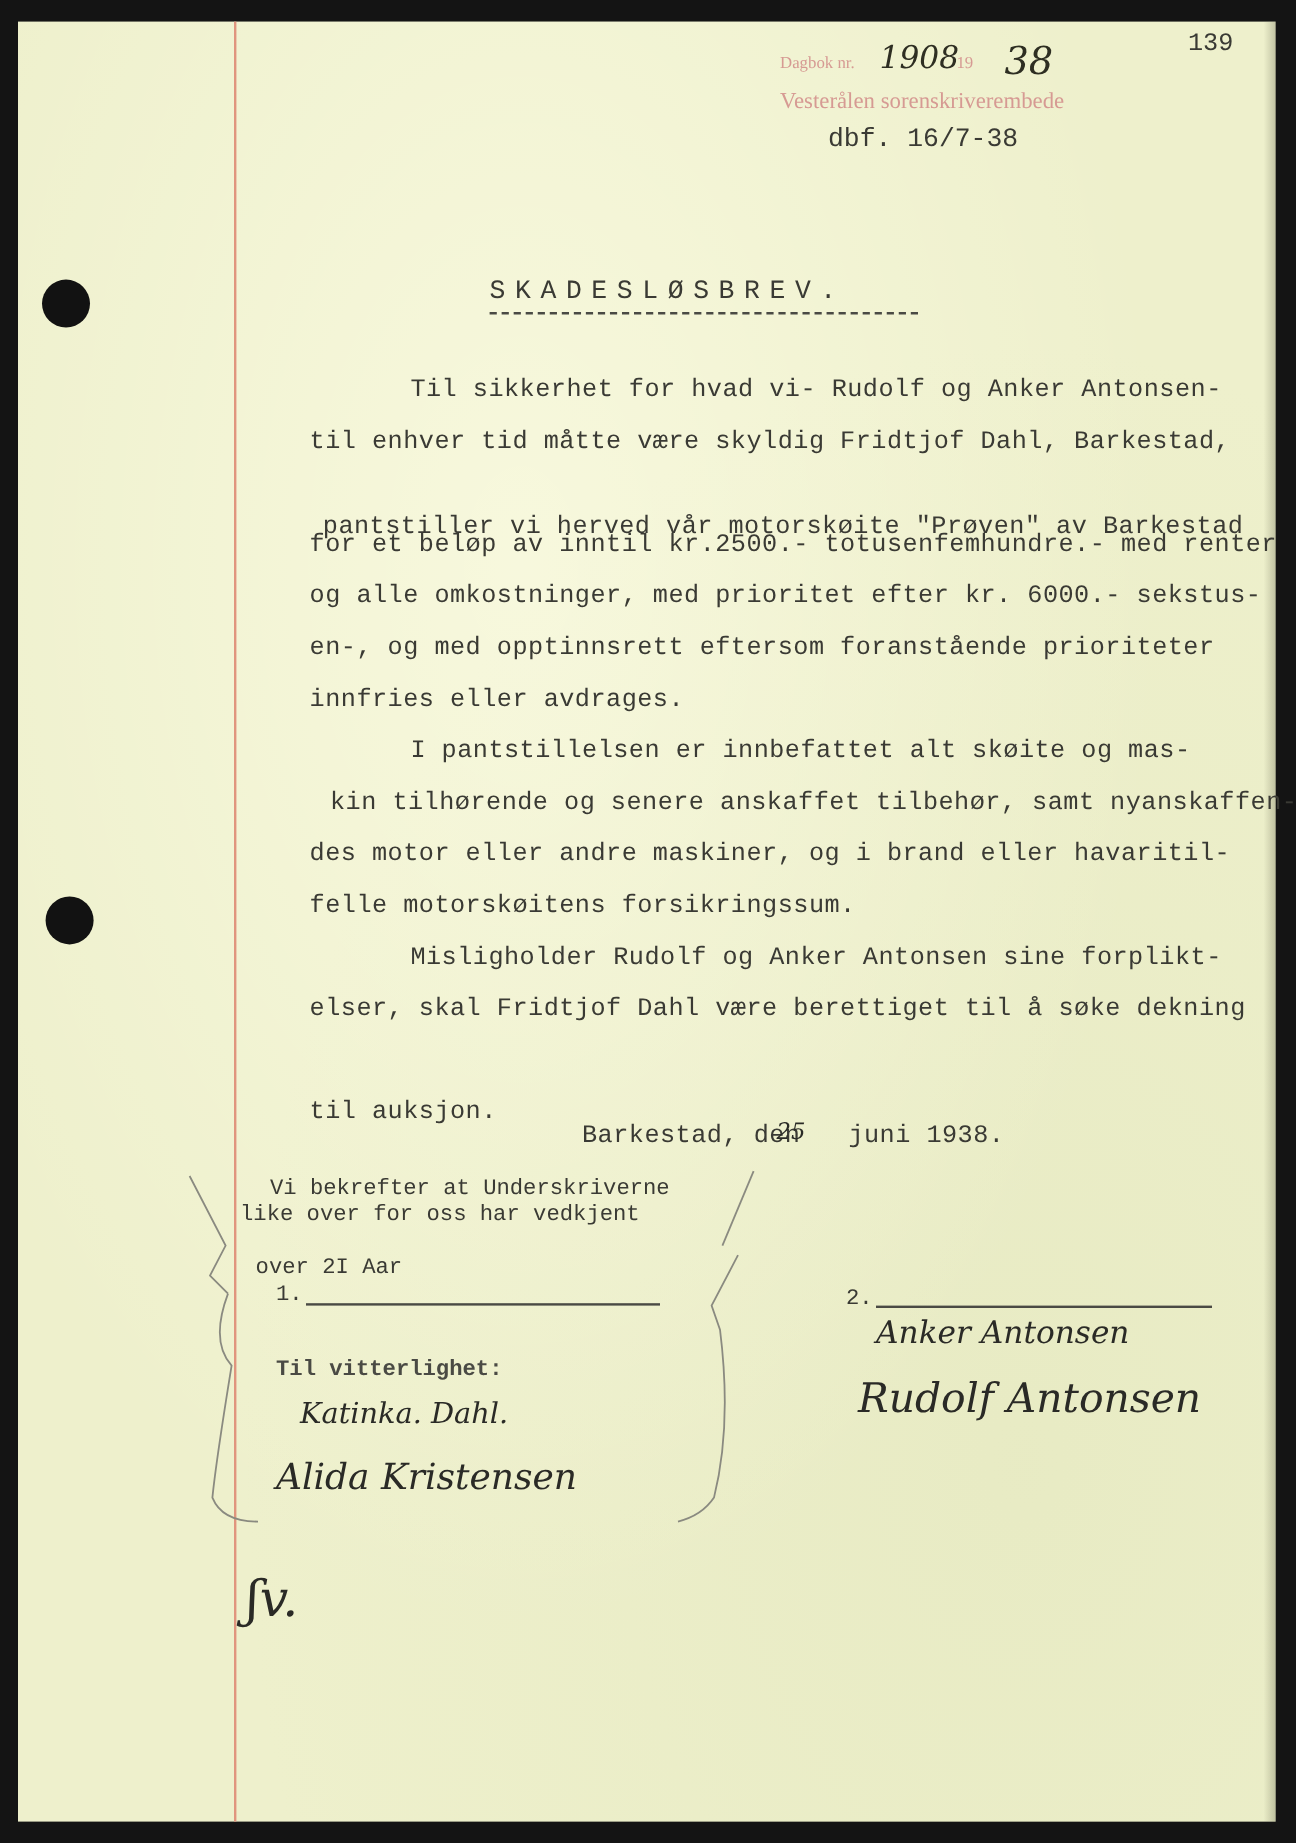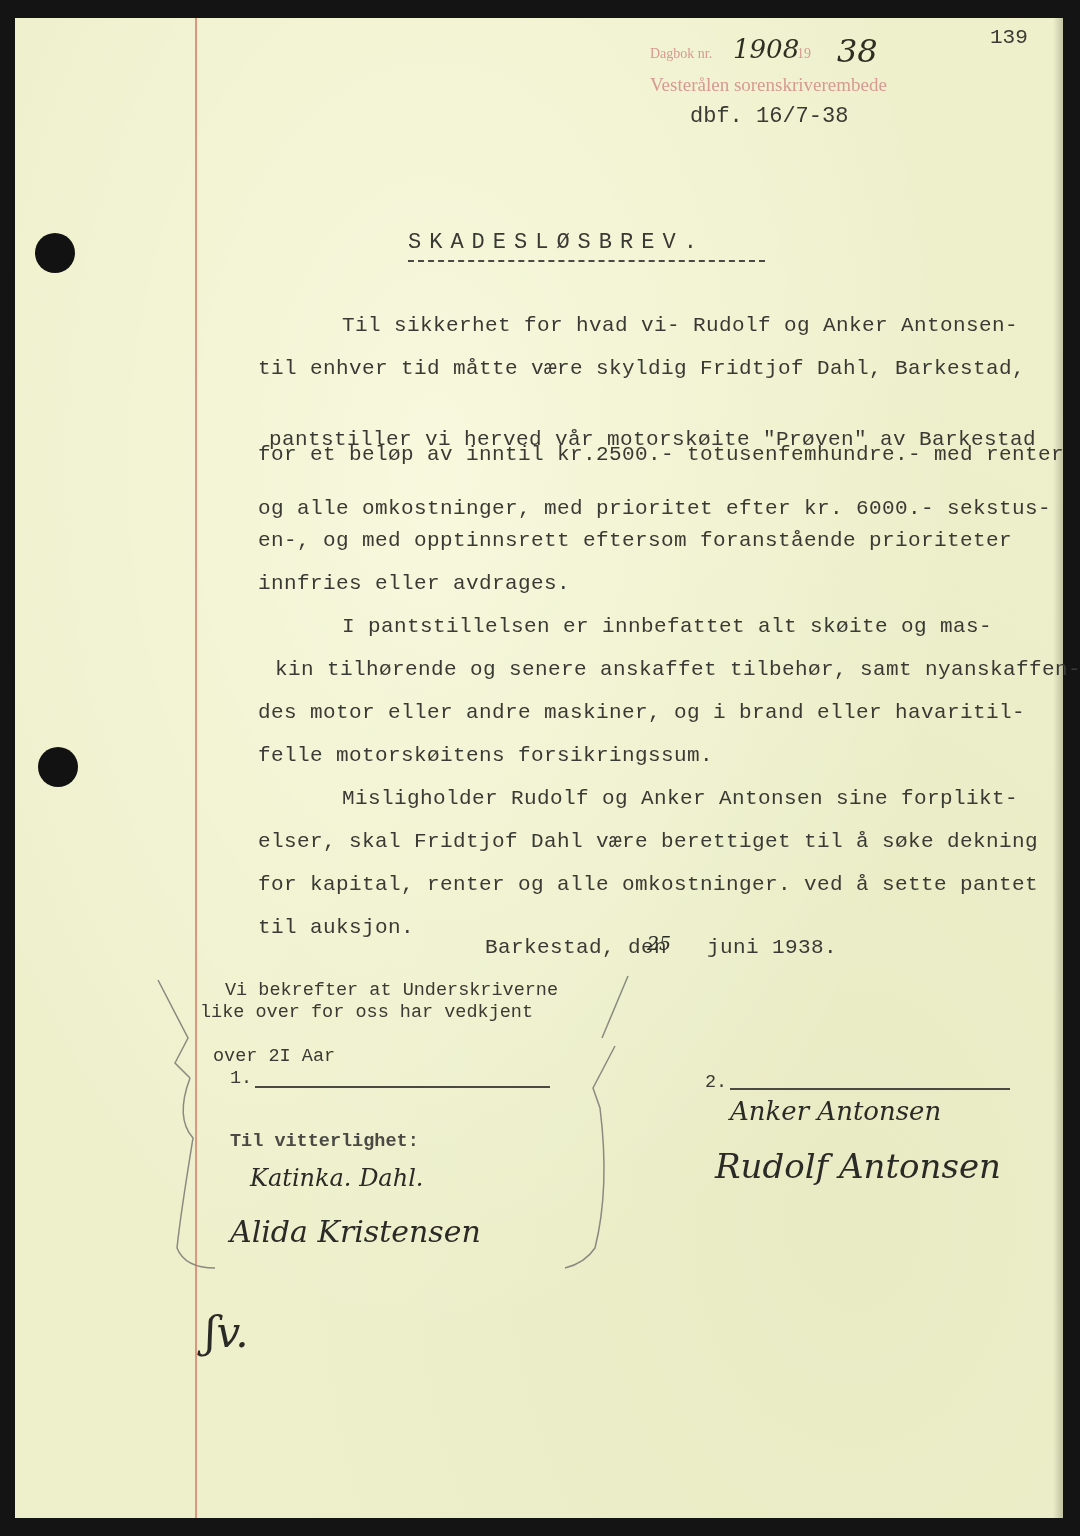--- a/index.html
+++ b/index.html
@@ -37,32 +37,31 @@
   <div class="stamp" style="left:635px;top:56px;font-size:19px;">Vesterålen sorenskriverembede</div>
   <div class="tw" style="left:675px;top:86px;font-size:22px;">dbf. 16/7-38</div>
 
   <div class="tw title" style="left:393px;top:212px;">SKADESLØSBREV.</div>
   <div class="dash" style="left:393px;top:242px;width:357px;"></div>
 
   <div class="tw body-line" style="left:327px;top:296px;">Til sikkerhet for hvad vi- Rudolf og Anker Antonsen-</div>
   <div class="tw body-line" style="left:243px;top:339px;text-align:right;">til enhver tid måtte være skyldig Fridtjof Dahl, Barkestad,</div>
   <div class="tw body-line" style="left:254px;top:382px;margin-top:28px;">pantstiller vi herved vår motorskøite "Prøven" av Barkestad</div>
   <div class="tw body-line" style="left:243px;top:425px;">for et beløp av inntil kr.2500.- totusenfemhundre.- med renter</div>
-  <div class="tw body-line" style="left:243px;top:468px;margin-top:11px;">og alle omkostninger, med prioritet efter kr. 6000.- sekstus-</div>
+  <div class="tw body-line" style="left:243px;top:468px;">og alle omkostninger, med prioritet efter kr. 6000.- sekstus-</div>
   <div class="tw body-line" style="left:243px;top:511px;">en-, og med opptinnsrett eftersom foranstående prioriteter</div>
   <div class="tw body-line" style="left:243px;top:554px;">innfries eller avdrages.</div>
 
   <div class="tw body-line" style="left:327px;top:597px;">I pantstillelsen er innbefattet alt skøite og mas-</div>
   <div class="tw body-line" style="left:260px;top:640px;">kin tilhørende og senere anskaffet tilbehør, samt nyanskaffen-</div>
   <div class="tw body-line" style="left:243px;top:683px;">des motor eller andre maskiner, og i brand eller havaritil-</div>
   <div class="tw body-line" style="left:243px;top:726px;">felle motorskøitens forsikringssum.</div>
 
   <div class="tw body-line" style="left:327px;top:769px;">Misligholder Rudolf og Anker Antonsen sine forplikt-</div>
   <div class="tw body-line" style="left:243px;top:812px;">elser, skal Fridtjof Dahl være berettiget til å søke dekning</div>
-  <div class="tw body-line" style="left:243px;top:855px;">for kapital, renter og alle omkostninger. ved å sette pantet</div>
   <div class="tw body-line" style="left:243px;top:898px;">til auksjon.</div>
 
   <div class="tw body-line" style="left:470px;top:918px;">Barkestad, den</div>
   <div class="hand" style="left:632px;top:914px;font-size:19px;">25</div>
   <div class="tw body-line" style="left:692px;top:918px;">juni 1938.</div>
 
   <svg style="position:absolute;left:140px;top:950px;" width="480" height="330">
     <path d="M3 12 L33 70 L20 95 L35 110" stroke="#8a8a80" stroke-width="1.5" fill="none"></path>
     <path d="M35 110 Q20 150 38 170 Q25 250 22 280 Q30 300 60 300" stroke="#8a8a80" stroke-width="1.5" fill="none"></path>
     <path d="M473 8 L447 70" stroke="#8a8a80" stroke-width="1.5" fill="none"></path>

